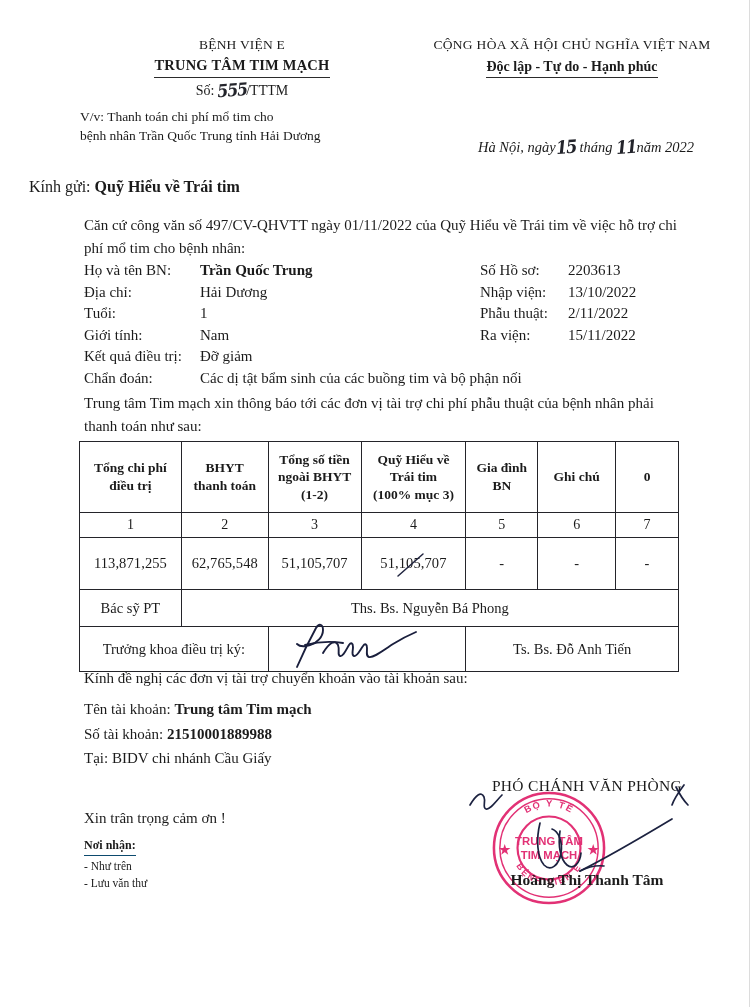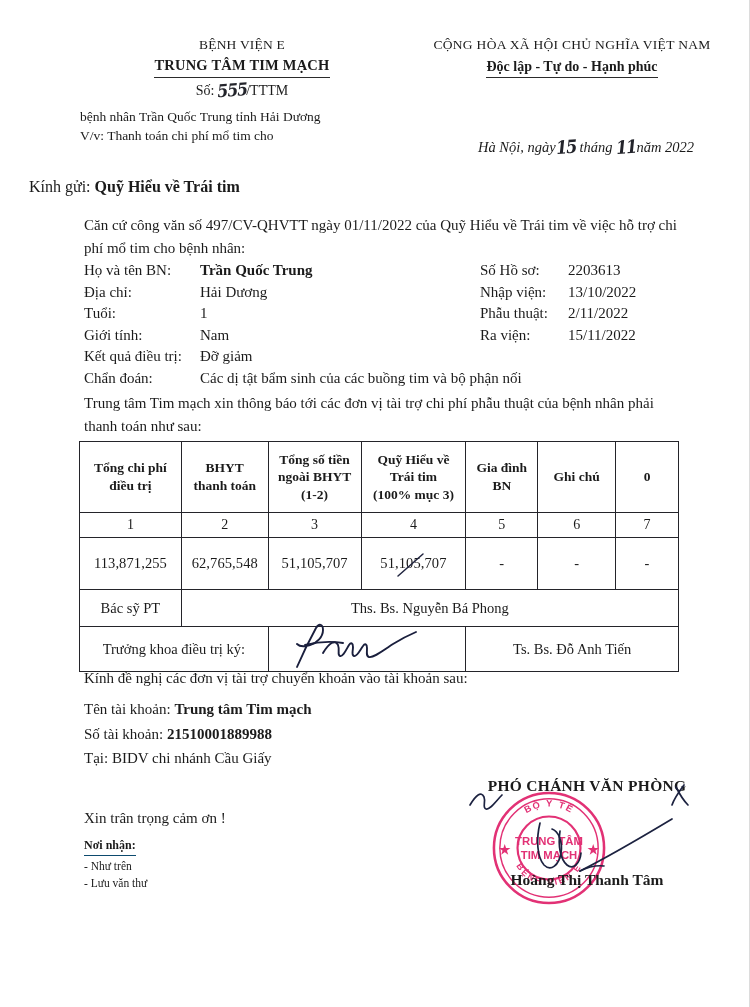--- a/index.html
+++ b/index.html
@@ -219,21 +219,21 @@
   
   .sign-block {
     position: absolute;
     top: 777px;
     left: 462px;
     width: 250px;
     text-align: center;
   }
   .sign-title {
     font-size: 15.5px;
-    font-weight: bold;
+    font-weight: normal;
     letter-spacing: .3px;
     white-space: nowrap;
   }
   .sign-name {
     position: absolute;
     top: 94px; left: 0; width: 250px;
     text-align: center;
     font-size: 15.5px;
     font-weight: bold;
     white-space: nowrap;
@@ -276,22 +276,22 @@
 
   <div class="hdr">
     <div class="hdr-left">
       <div class="org1">BỆNH VIỆN E</div>
       <div><span class="org2">TRUNG TÂM TIM MẠCH</span></div>
       <div class="so-line">
         <span>Số:</span>
         <span class="hw">555</span><span>/TTTM</span>
       </div>
       <div class="vv">
+        <div>V/v: Thanh toán chi phí mổ tim cho</div>
         <div>bệnh nhân Trần Quốc Trung tỉnh Hải Dương</div>
-        <div>V/v: Thanh toán chi phí mổ tim cho</div>
       </div>
     </div>
 
     <div class="hdr-right">
       <div class="nation1">CỘNG HÒA XÃ HỘI CHỦ NGHĨA VIỆT NAM</div>
       <div><span class="nation2">Độc lập - Tự do - Hạnh phúc</span></div>
     </div>
   </div>
 
   <div class="datel">

